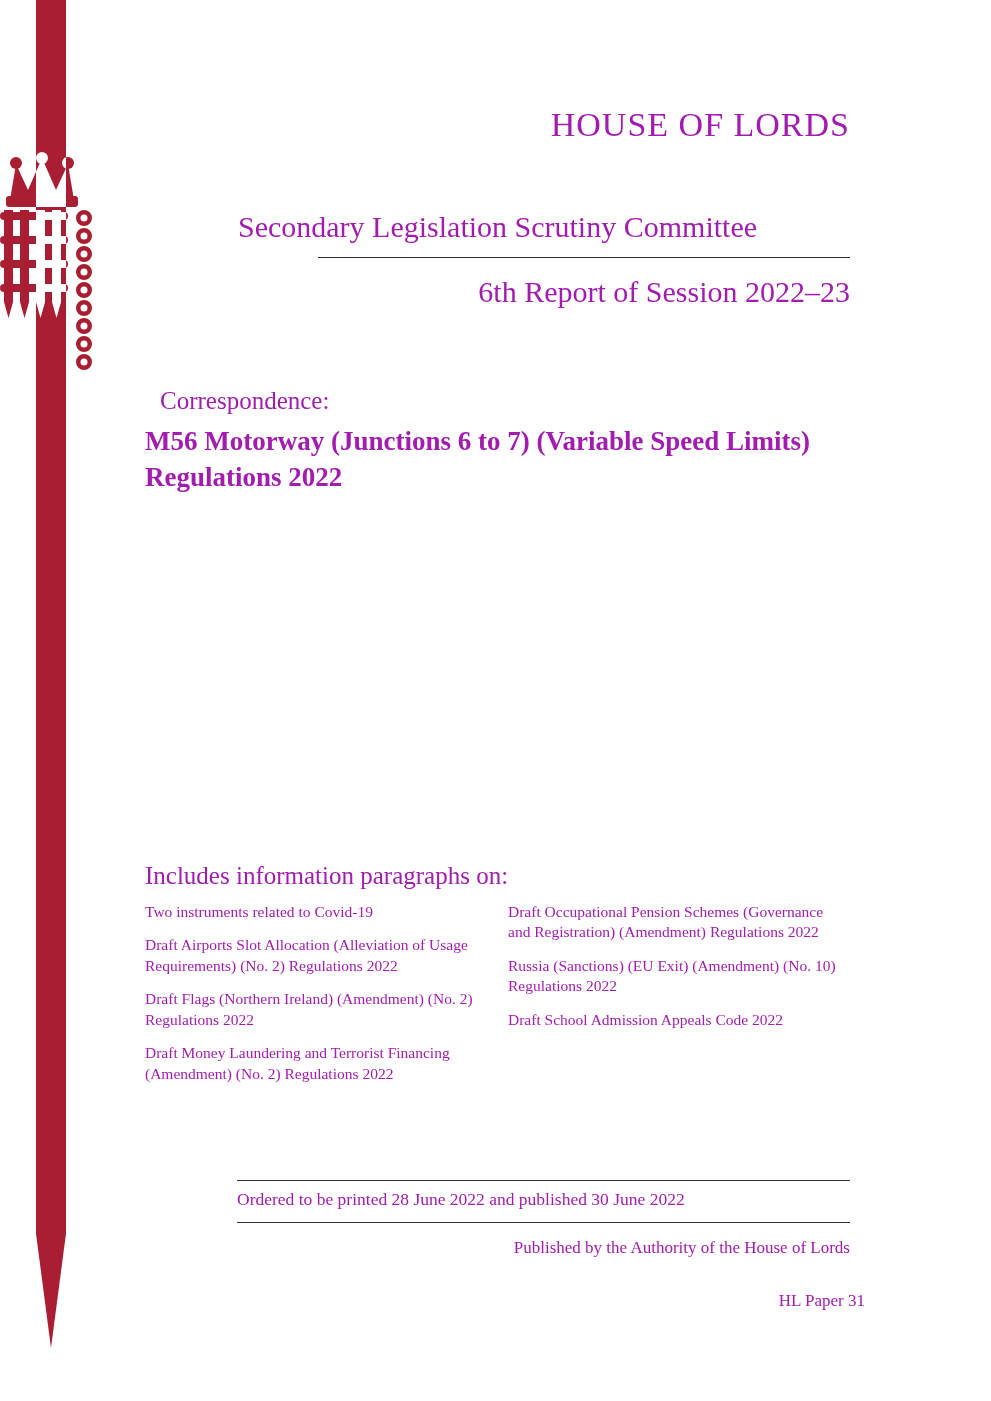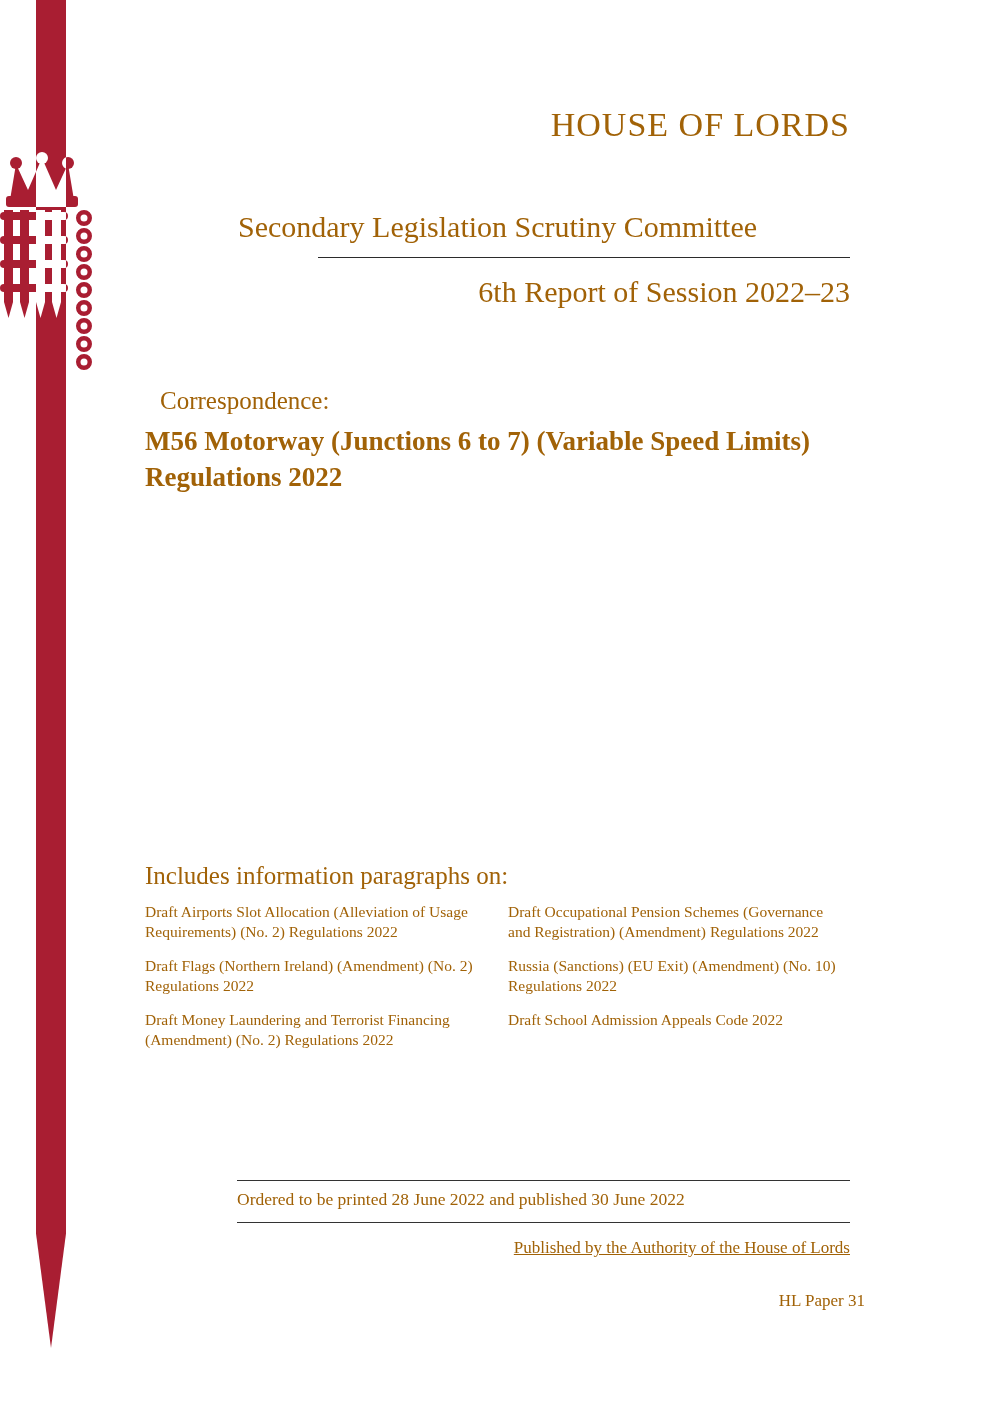--- a/index.html
+++ b/index.html
@@ -3,21 +3,21 @@
 <meta charset="utf-8">
 <style>
   * { margin: 0; padding: 0; box-sizing: border-box; }
   html, body { background: #ffffff; }
   .page {
     position: relative;
     width: 991px;
     height: 1401px;
     background: #ffffff;
     font-family: "Liberation Serif", serif;
-    color: #a16207;
+    color: #a21caf;
     overflow: hidden;
     margin: 0 auto;
   }
   :root { --brand-red: #A91E32; }
 
   
   .stripe {
     position: absolute;
     left: 36px; top: 0;
     width: 30px; height: 1348px;
@@ -80,21 +80,21 @@
   .footer-ordered {
     position: absolute; left: 237px; right: 141px; top: 1189px;
     text-align: left; font-size: 17.5px;
   }
   .footer-rule-2 {
     position: absolute; left: 237px; right: 141px; top: 1222px;
     border-top: 1px solid #333;
   }
   .footer-published {
     position: absolute; left: 237px; right: 141px; top: 1238px;
-    text-align: right; font-size: 17px; text-decoration: underline;
+    text-align: right; font-size: 17px;
   }
   .footer-paper {
     position: absolute; left: 237px; right: 126px; top: 1291px;
     text-align: right; font-size: 17px;
   }
 </style>
 </head>
 <body>
 
 <div class="page">
@@ -150,20 +150,21 @@
   <div class="masthead-committee">Secondary Legislation Scrutiny Committee</div>
   <div class="masthead-rule"></div>
   <div class="masthead-report">6th Report of Session 2022–23</div>
 
   <div class="subject-label">Correspondence:</div>
   <div class="subject-title">M56 Motorway (Junctions 6 to 7) (Variable Speed Limits) Regulations 2022</div>
 
   <div class="includes-heading">Includes information paragraphs on:</div>
 
   <div class="col col-left">
+    <p>Two instruments related to Covid-19</p>
     <p>Draft Airports Slot Allocation (Alleviation of Usage Requirements) (No. 2) Regulations 2022</p>
     <p>Draft Flags (Northern Ireland) (Amendment) (No. 2) Regulations 2022</p>
     <p>Draft Money Laundering and Terrorist Financing (Amendment) (No. 2) Regulations 2022</p>
   </div>
 
   <div class="col col-right">
     <p>Draft Occupational Pension Schemes (Governance and Registration) (Amendment) Regulations 2022</p>
     <p>Russia (Sanctions) (EU Exit) (Amendment) (No. 10) Regulations 2022</p>
     <p>Draft School Admission Appeals Code 2022</p>
   </div>

